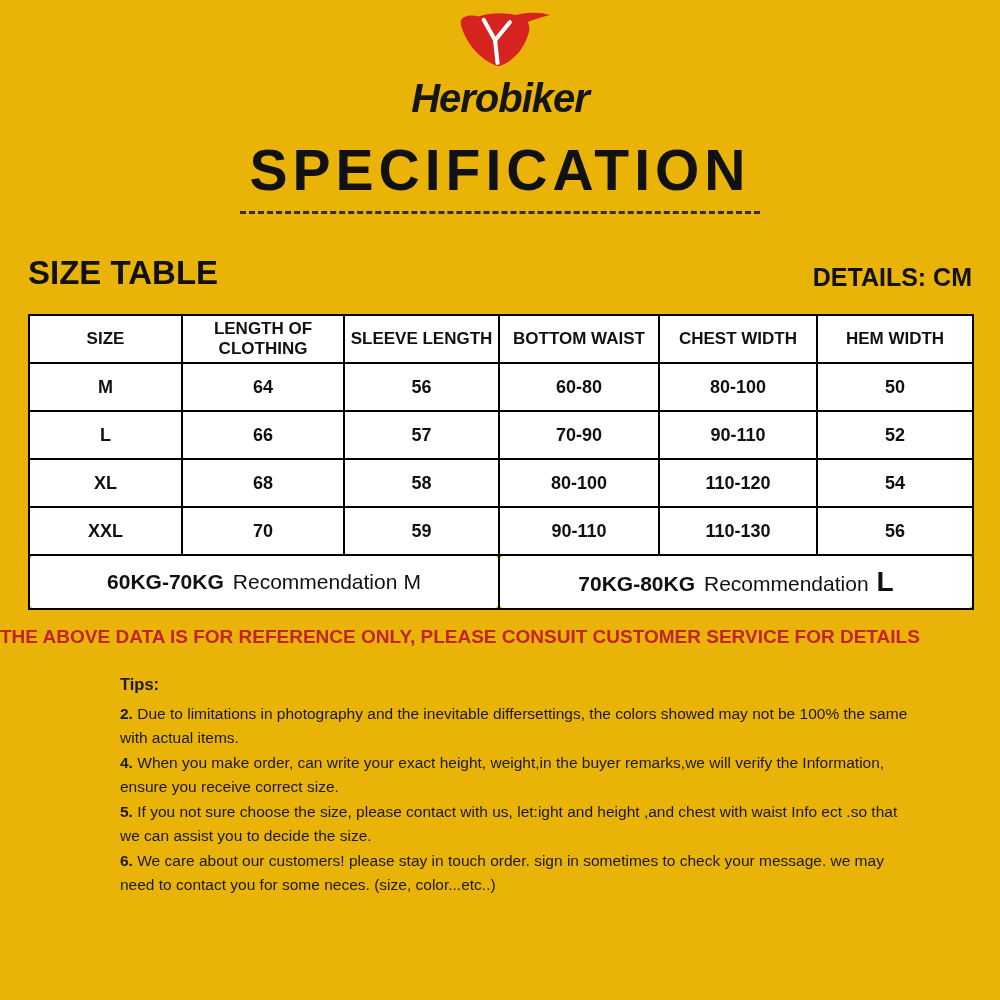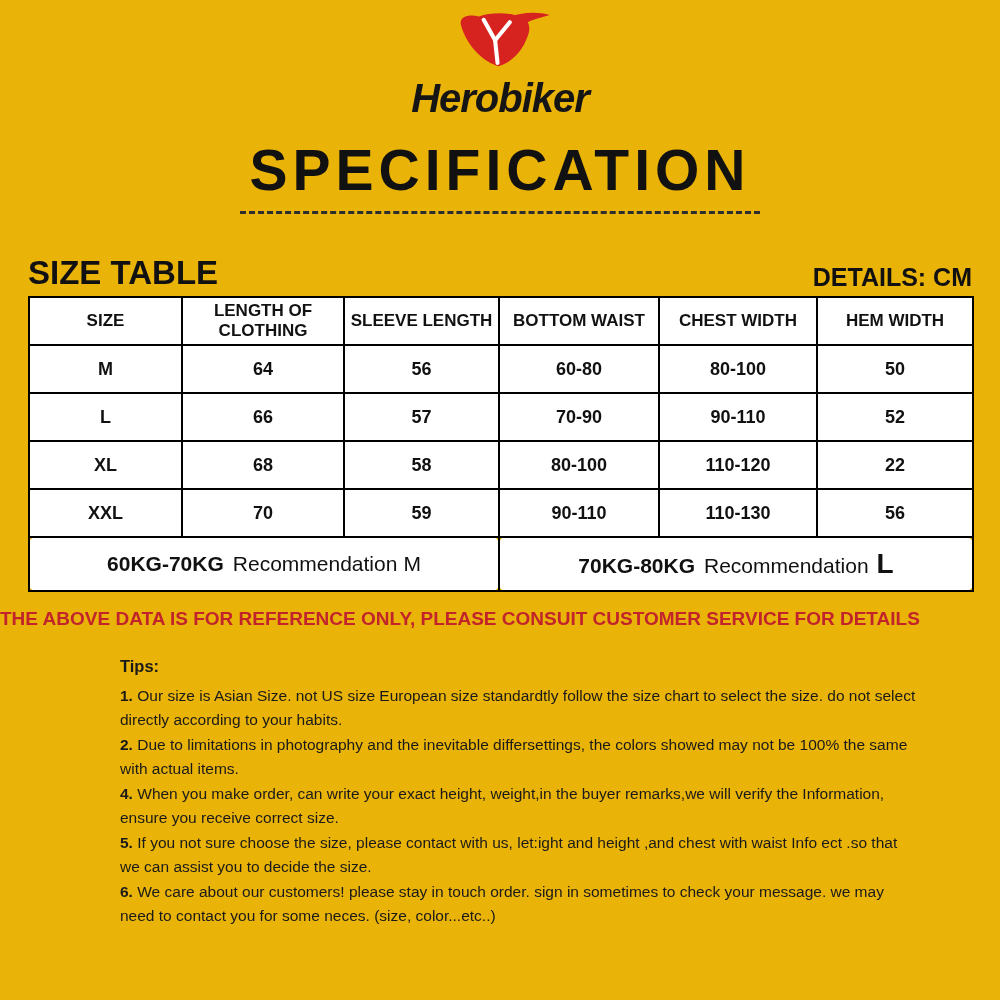--- a/index.html
+++ b/index.html
@@ -23,21 +23,21 @@
     text-align:center; font-size:57px; font-weight:bold; letter-spacing:5px;
     margin-top:16px; color:#111;
   }
   .dashed-divider {
     width:520px; margin:8px auto 0; border-top:3px dashed #2e2e2e; height:0;
   }
 
   
   .table-head-row {
     display:flex; justify-content:space-between; align-items:flex-end;
-    margin:40px 28px 4px 28px;
+    margin:40px 28px 22px 28px;
   }
   .size-table-heading { font-size:33px; font-weight:bold; }
   .setting-label { font-size:25px; font-weight:bold; }
 
   
   table.size-table {
     border-collapse:collapse; margin:0 28px; width:944px; table-layout:fixed;padding-left:44px;
   }
   .size-table th, .size-table td {
     border:2px solid #000; text-align:center; vertical-align:middle;
@@ -122,21 +122,21 @@
       <td class="data-cell">70-90</td>
       <td class="data-cell">90-110</td>
       <td class="data-cell">52</td>
     </tr>
     <tr>
       <td class="data-cell">XL</td>
       <td class="data-cell">68</td>
       <td class="data-cell">58</td>
       <td class="data-cell">80-100</td>
       <td class="data-cell">110-120</td>
-      <td class="data-cell">22</td>
+      <td class="data-cell">54</td>
     </tr>
     <tr>
       <td class="data-cell">XXL</td>
       <td class="data-cell">70</td>
       <td class="data-cell">59</td>
       <td class="data-cell">90-110</td>
       <td class="data-cell">110-130</td>
       <td class="data-cell">56</td>
     </tr>
     <tr>
@@ -148,24 +148,20 @@
       </td>
     </tr>
   </tbody>
     </table>
 
   <div class="warning-text">THE ABOVE DATA IS FOR REFERENCE ONLY, PLEASE CONSUIT CUSTOMER SERVICE FOR DETAILS</div>
 
   <div class="tips-section">
     <div class="tips-heading">Tips:</div>
     <div class="tip-item">
-      <span class="tip-num">1.</span>
-      <span>Our size is Asian Size. not US size European size standardtly follow the size chart to select the size. do not select directly according to your habits.</span>
-    </div>
-    <div class="tip-item">
       <span class="tip-num">2.</span>
       <span>Due to limitations in photography and the inevitable differsettings, the colors showed may not be 100% the same with actual items.</span>
     </div>
     <div class="tip-item">
       <span class="tip-num">4.</span>
       <span>When you make order, can write your exact height, weight,in the buyer remarks,we will verify the Information, ensure you receive correct size.</span>
     </div>
     <div class="tip-item">
       <span class="tip-num">5.</span>
       <span>If you not sure choose the size, please contact with us, let:ight and height ,and chest with waist Info ect .so that we can assist you to decide the size.</span>

